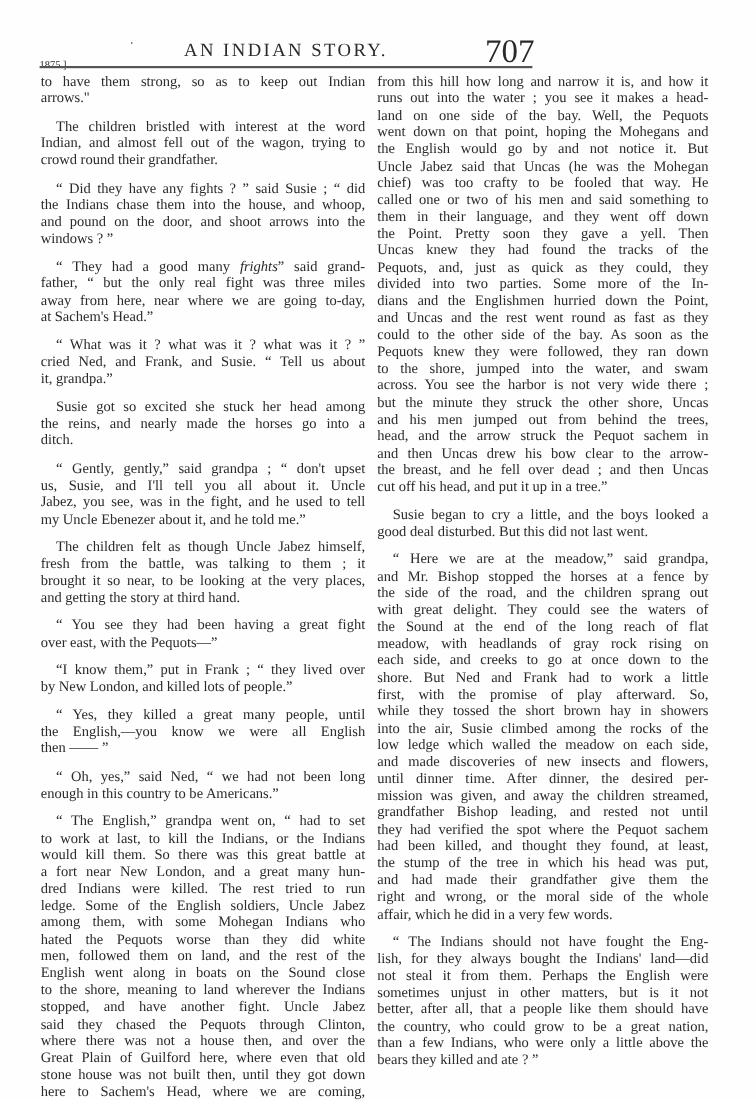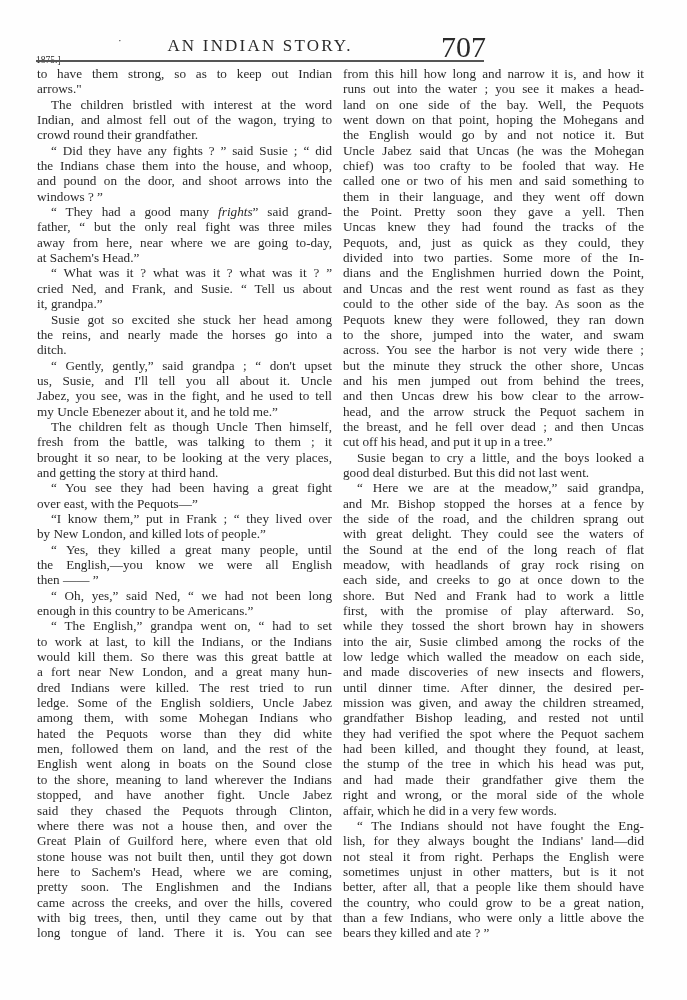--- a/index.html
+++ b/index.html
@@ -9,21 +9,21 @@
   .hdr-year { position:absolute; left:0; top:23px; font-size:9.5px; }
   .hdr-dot { position:absolute; left:82px; top:2px; font-size:11px; }
   .hdr-title { position:absolute; left:0; right:0; top:4px; text-align:center; font-size:17px; letter-spacing:2.2px; }
   .hdr-page { position:absolute; right:-2px; top:-2px; font-size:30px; }
   .rule { position:absolute; top:60px; left:36px; width:448px; height:1.5px; background:#555; }
   .col { position:absolute; top:66px; font-size:13.2px; line-height:15.35px; }
   .col-left { left:37px; width:295px; }
   .col-right { left:343px; width:301px; }
   .line { display:block; white-space:nowrap; text-align:justify; text-align-last:justify; height:15.35px; }
   .line.last { text-align-last:left; }
-  .line.indent { padding-left:14px; }
+  .line.indent { padding-left:14px;margin-top:10px; }
   i { font-style:italic; }
 </style>
 </head>
 <body>
 
 <div class="header">
   <span class="hdr-year">1875.]</span>
   <span class="hdr-dot">·</span>
   <span class="hdr-title">AN INDIAN STORY.</span>
   <span class="hdr-page">707</span>
@@ -47,21 +47,21 @@
     <span class="line indent">“ What was it ? what was it ? what was it ? ”</span>
     <span class="line ">cried Ned, and Frank, and Susie. “ Tell us about</span>
     <span class="line last">it, grandpa.”</span>
     <span class="line indent">Susie got so excited she stuck her head among</span>
     <span class="line ">the reins, and nearly made the horses go into a</span>
     <span class="line last">ditch.</span>
     <span class="line indent">“ Gently, gently,” said grandpa ; “ don't upset</span>
     <span class="line ">us, Susie, and I'll tell you all about it. Uncle</span>
     <span class="line ">Jabez, you see, was in the fight, and he used to tell</span>
     <span class="line last">my Uncle Ebenezer about it, and he told me.”</span>
-    <span class="line indent">The children felt as though Uncle Then himself,</span>
+    <span class="line indent">The children felt as though Uncle Jabez himself,</span>
     <span class="line ">fresh from the battle, was talking to them ; it</span>
     <span class="line ">brought it so near, to be looking at the very places,</span>
     <span class="line last">and getting the story at third hand.</span>
     <span class="line indent">“ You see they had been having a great fight</span>
     <span class="line last">over east, with the Pequots—”</span>
     <span class="line indent">“I know them,” put in Frank ; “ they lived over</span>
     <span class="line last">by New London, and killed lots of people.”</span>
     <span class="line indent">“ Yes, they killed a great many people, until</span>
     <span class="line ">the English,—you know we were all English</span>
     <span class="line last">then —— ”</span>
@@ -104,22 +104,22 @@
     <span class="line ">Pequots, and, just as quick as they could, they</span>
     <span class="line ">divided into two parties. Some more of the In-</span>
     <span class="line ">dians and the Englishmen hurried down the Point,</span>
     <span class="line ">and Uncas and the rest went round as fast as they</span>
     <span class="line ">could to the other side of the bay. As soon as the</span>
     <span class="line ">Pequots knew they were followed, they ran down</span>
     <span class="line ">to the shore, jumped into the water, and swam</span>
     <span class="line ">across. You see the harbor is not very wide there ;</span>
     <span class="line ">but the minute they struck the other shore, Uncas</span>
     <span class="line ">and his men jumped out from behind the trees,</span>
+    <span class="line ">head, and the arrow struck the Pequot sachem in</span>
     <span class="line ">and then Uncas drew his bow clear to the arrow-</span>
-    <span class="line ">head, and the arrow struck the Pequot sachem in</span>
     <span class="line ">the breast, and he fell over dead ; and then Uncas</span>
     <span class="line last">cut off his head, and put it up in a tree.”</span>
     <span class="line indent">Susie began to cry a little, and the boys looked a</span>
     <span class="line last">good deal disturbed. But this did not last went.</span>
     <span class="line indent">“ Here we are at the meadow,” said grandpa,</span>
     <span class="line ">and Mr. Bishop stopped the horses at a fence by</span>
     <span class="line ">the side of the road, and the children sprang out</span>
     <span class="line ">with great delight. They could see the waters of</span>
     <span class="line ">the Sound at the end of the long reach of flat</span>
     <span class="line ">meadow, with headlands of gray rock rising on</span>
@@ -134,19 +134,19 @@
     <span class="line ">mission was given, and away the children streamed,</span>
     <span class="line ">grandfather Bishop leading, and rested not until</span>
     <span class="line ">they had verified the spot where the Pequot sachem</span>
     <span class="line ">had been killed, and thought they found, at least,</span>
     <span class="line ">the stump of the tree in which his head was put,</span>
     <span class="line ">and had made their grandfather give them the</span>
     <span class="line ">right and wrong, or the moral side of the whole</span>
     <span class="line last">affair, which he did in a very few words.</span>
     <span class="line indent">“ The Indians should not have fought the Eng-</span>
     <span class="line ">lish, for they always bought the Indians' land—did</span>
-    <span class="line ">not steal it from right. Perhaps the English were</span>
+    <span class="line ">not steal it from them. Perhaps the English were</span>
     <span class="line ">sometimes unjust in other matters, but is it not</span>
     <span class="line ">better, after all, that a people like them should have</span>
     <span class="line ">the country, who could grow to be a great nation,</span>
     <span class="line ">than a few Indians, who were only a little above the</span>
     <span class="line last">bears they killed and ate ? ”</span>
   </div>
 
 </body></html>

